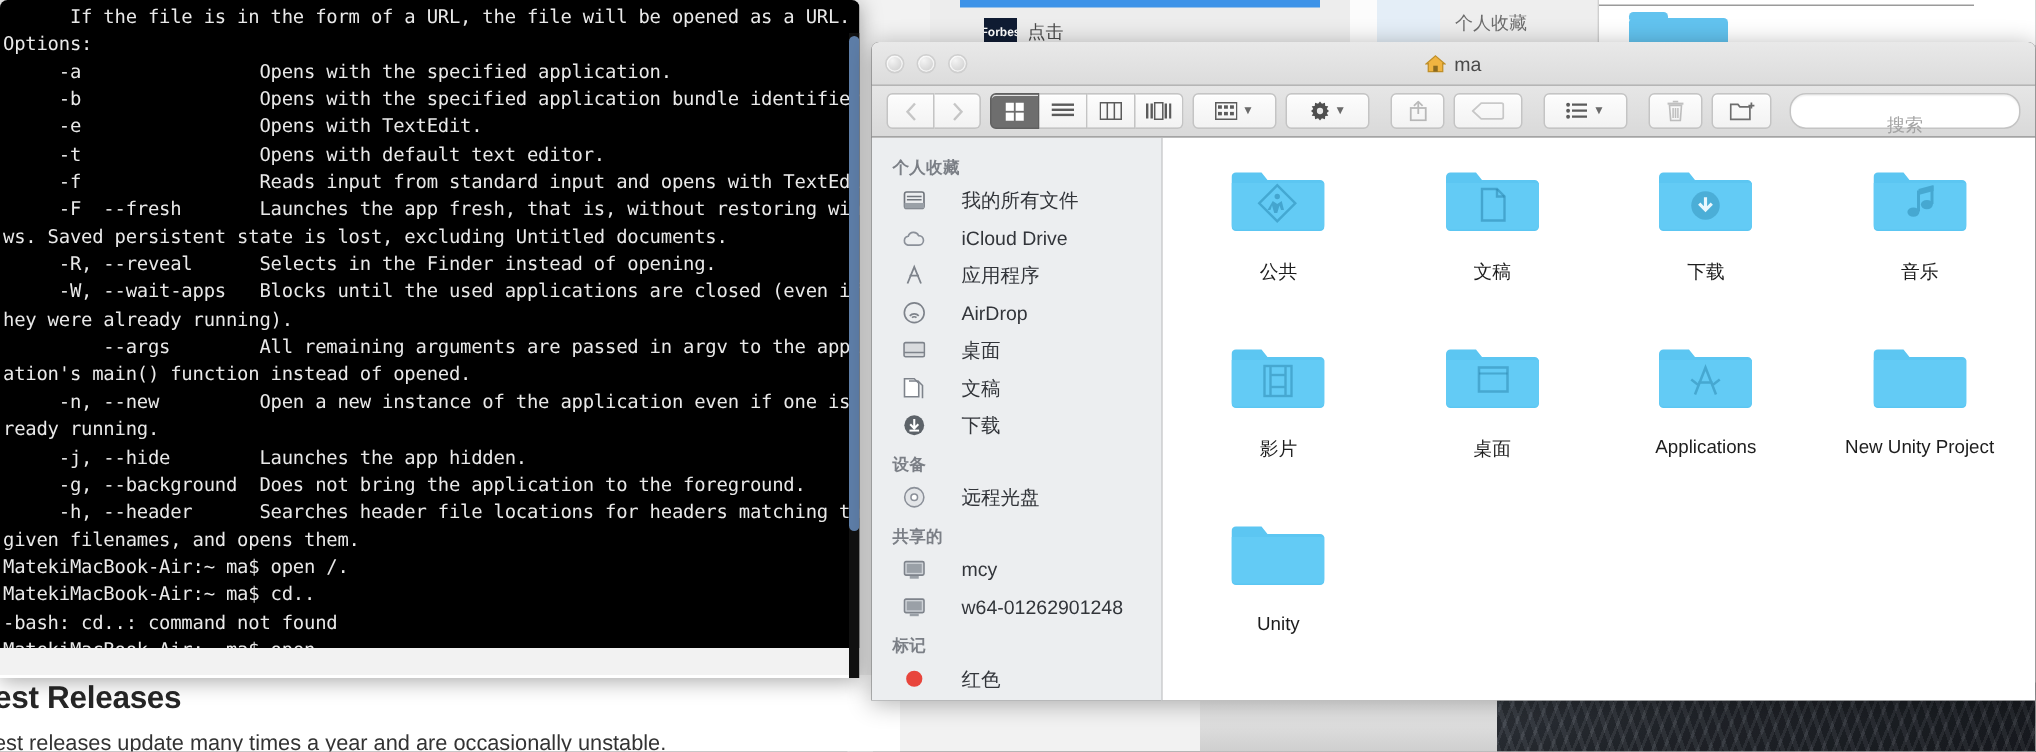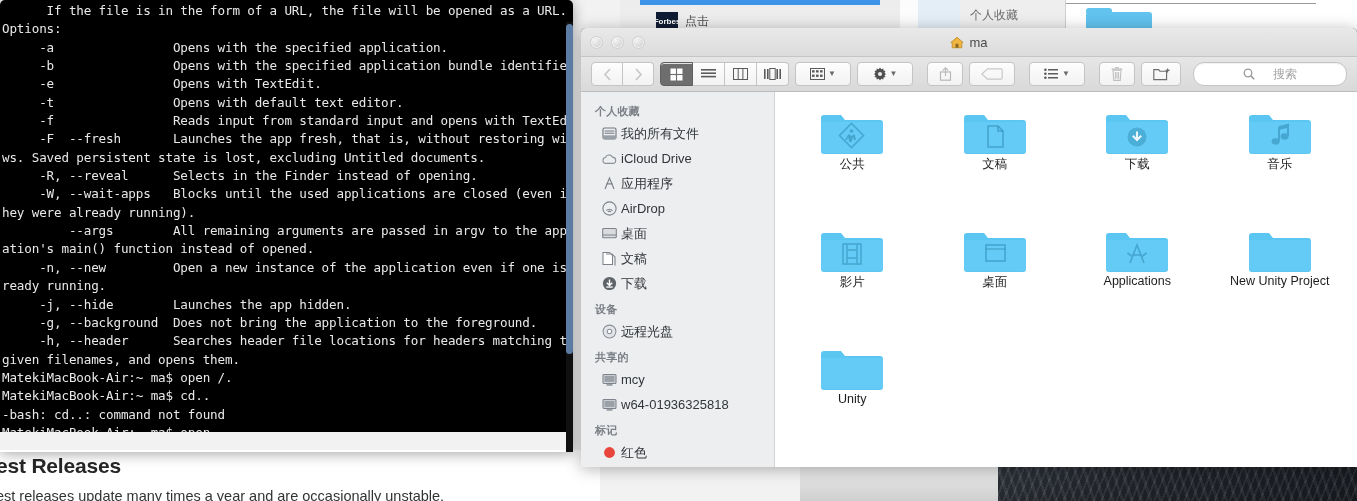--- a/index.html
+++ b/index.html
@@ -159,53 +159,54 @@
   .tbtn.active svg *{fill:#fff;stroke:#fff;}
   .tbtn.wide{min-width:46px;gap:3px;padding:0 4px;}
   .tbtn.dim svg{opacity:.45;}
   .chev{font-size:8px;color:#6a6a6a;line-height:1;}
   .spacer{flex:1 1 auto;}
   .searchbox{
     height:22px;width:250px;background:#fff;
     border:1px solid #c4c4c4;border-radius:11px;
     display:flex;align-items:center;justify-content:center;gap:18px;
     box-shadow:0 1px 1px rgba(0,0,0,.06) inset;
+    flex-direction:column;
   }
   .searchbox .ph{font-size:12px;color:#a3a3a3;}
 
   #finder .body{display:flex;height:377px;}
   #finder .sidebar{
     width:193px;background:#eceef0;
     border-right:1px solid #d2d4d6;
     padding-top:6px;overflow:hidden;
   }
   .sb-group{
     font-size:11px;color:#7b7f86;font-weight:bold;
     padding:6px 0 2px 14px;letter-spacing:.2px;
   }
   .sb-item{
-    display:flex;align-items:center;gap:4px;
+    display:flex;align-items:center;gap:24px;
     height:25px;padding-left:20px;
     font-size:13px;color:#32353a;
   }
   .sb-item .sico{width:16px;height:16px;display:flex;align-items:center;justify-content:center;flex:0 0 16px;}
 
   #finder .content{
     flex:1 1 auto;background:#fff;position:relative;overflow:hidden;
   }
   .icon-grid{
     display:grid;grid-template-columns:repeat(4,1fr);
     padding:10px 6px 0 6px;
   }
   .cell{
     display:flex;flex-direction:column;align-items:center;
     padding-top:6px;height:112px;
   }
   .folder{width:62px;height:48px;position:relative;}
-  .cell .nm{margin-top:0;font-size:12.5px;color:#1d1d1d;text-align:center;white-space:nowrap;}
+  .cell .nm{margin-top:17px;font-size:12.5px;color:#1d1d1d;text-align:center;white-space:nowrap;}
   #finder-scroll{
     position:absolute;right:1px;top:0;width:9px;height:377px;
   }
 </style>
 </head>
 <body>
 
 <div class="layer" id="desktop"></div>
 <div class="layer" id="wallpaper-left"></div>
 <div class="layer" id="wallpaper"></div>
@@ -509,21 +510,21 @@
         <span>mcy</span>
       </div>
       <div class="sb-item">
         <span class="sico">
           <svg width="15" height="14" viewBox="0 0 15 14">
               <rect x="1" y="1.4" width="13" height="9" rx="1" fill="#cfd3d8" stroke="#7e838b" stroke-width="1.05"></rect>
               <rect x="2.5" y="2.9" width="10" height="6" fill="#9aa0a7"></rect>
               <rect x="4.5" y="11" width="6" height="1.8" fill="#9aa0a7"></rect>
             </svg>
         </span>
-        <span>w64-01936325818</span>
+        <span>w64-01262901248</span>
       </div>
 
       <div class="sb-group">标记</div>
       <div class="sb-item">
         <span class="sico">
           <svg width="13" height="13" viewBox="0 0 13 13">
               <circle cx="6.5" cy="6.5" r="5.4" fill="#e8453c"></circle>
             </svg>
         </span>
         <span>红色</span>

